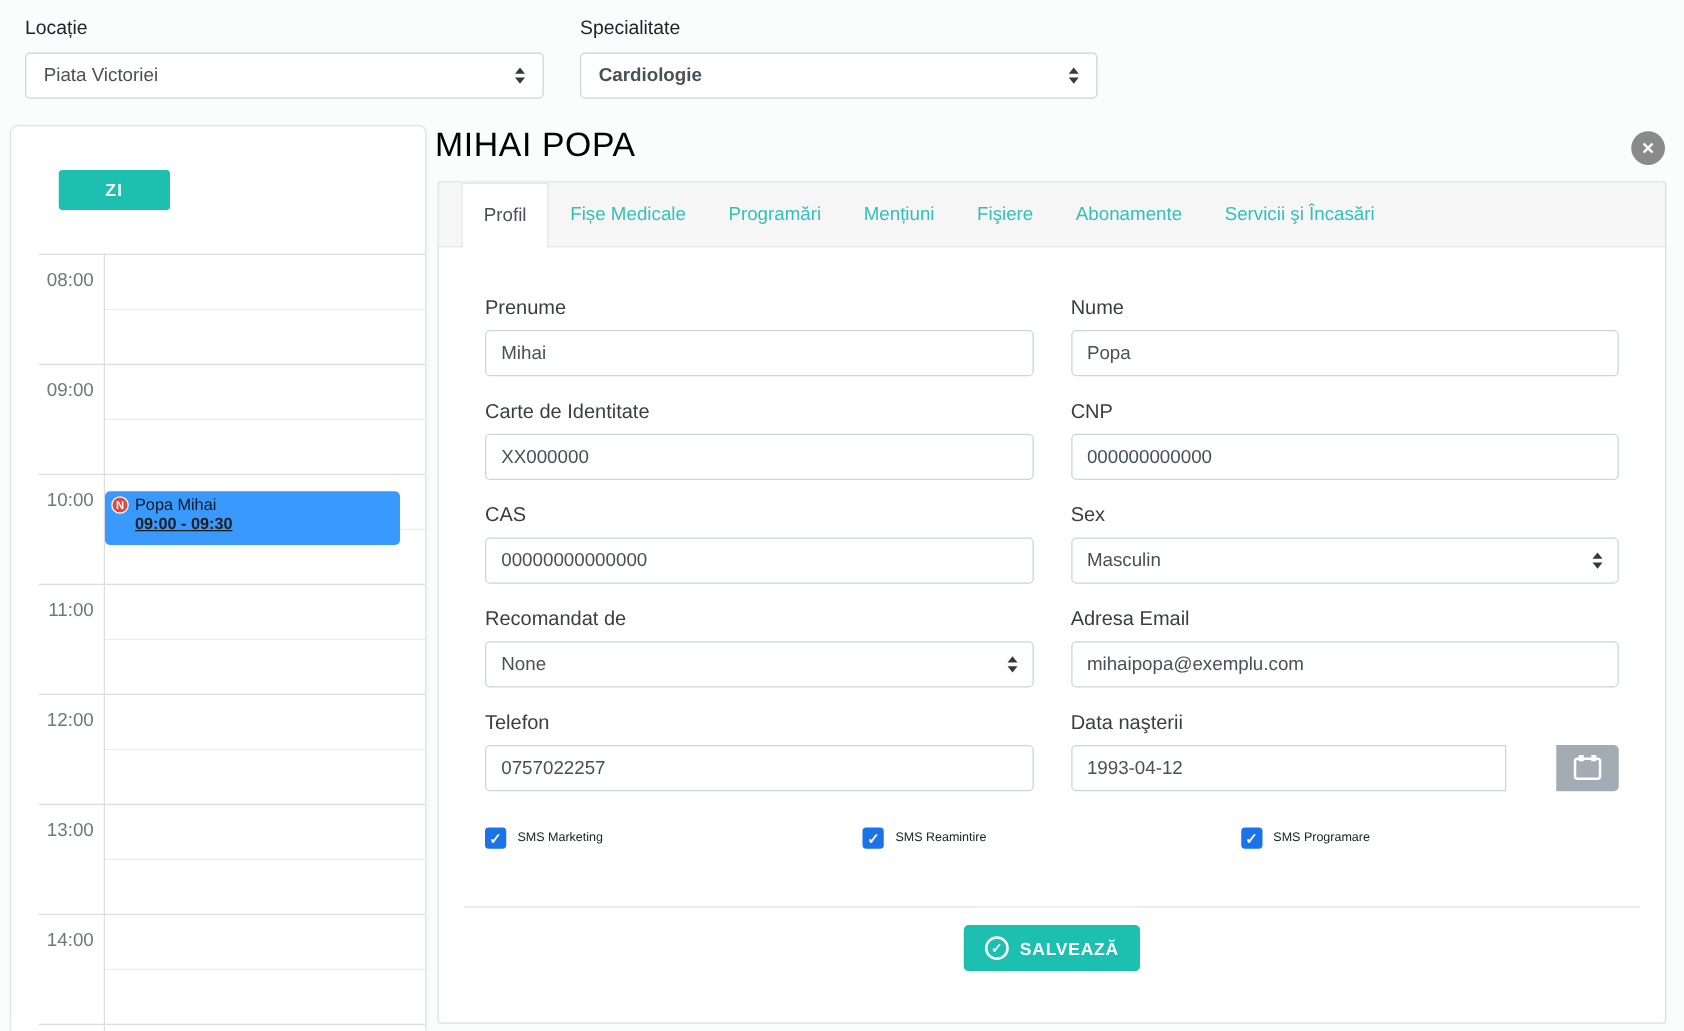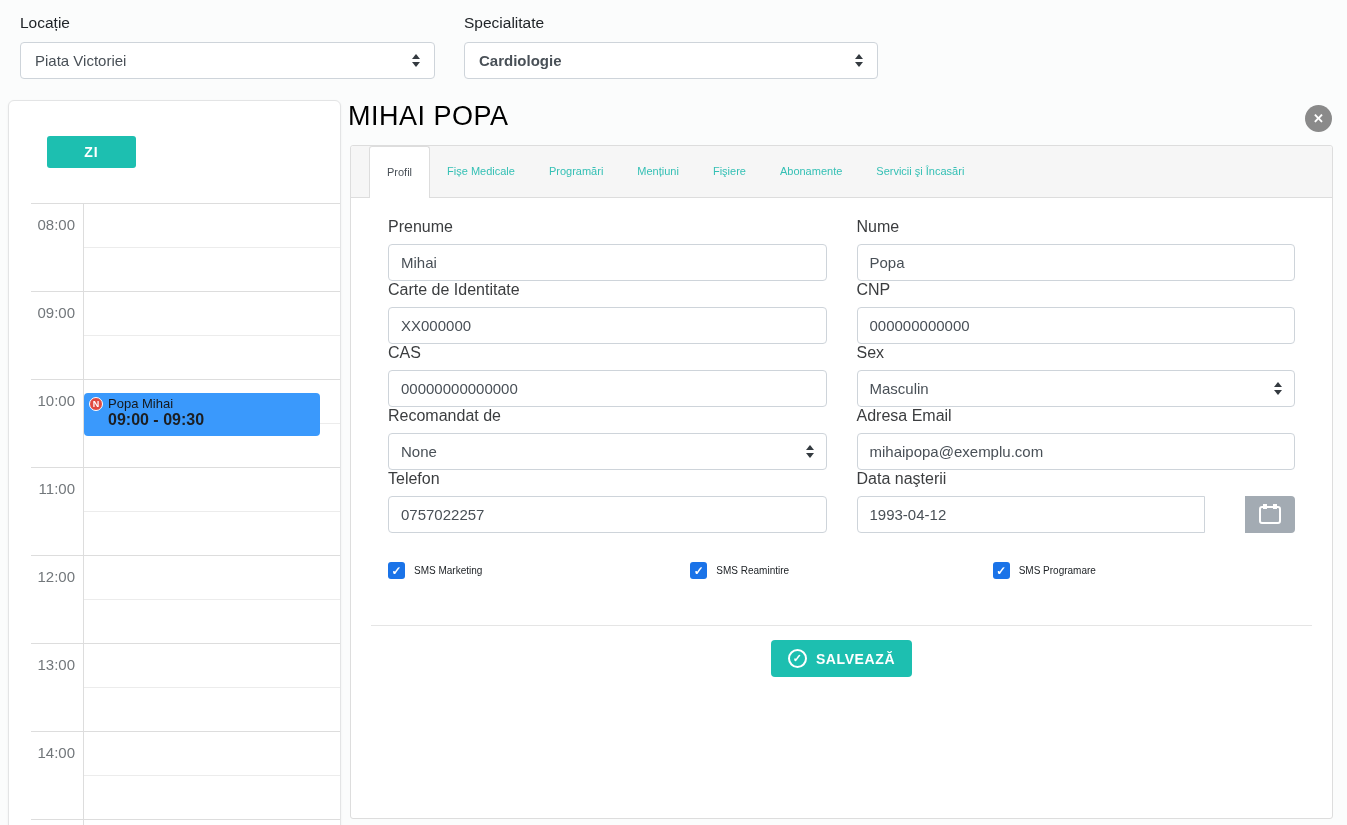--- a/index.html
+++ b/index.html
@@ -52,21 +52,21 @@
     background:#3a99fc; border-radius:4px; padding:3px 5px; cursor:pointer;
     overflow:hidden;
   }
   .cal-event .ev-head { display:flex; align-items:center; gap:5px; }
   .ev-badge {
     width:14px; height:14px; border-radius:50%; background:#e04940; border:1px solid #fff;
     color:#fff; font-size:9px; font-weight:bold; display:flex; align-items:center; justify-content:center;
     flex:0 0 auto;
   }
   .ev-title { font-size:13px; color:#15171a; }
-  .ev-time { margin-left:19px; font-size:16px; font-weight:bold; color:#1c1e21; }
+  .ev-time { margin-left:19px; font-size:13px; font-weight:bold; color:#1c1e21;text-decoration:underline; }
 
   
   .patient-title {
     position:absolute; left:348px; top:101px;
     font-size:27px; font-weight:400; letter-spacing:0.5px; color:#000000;
   }
   .close-btn {
     position:absolute; left:1305px; top:105px; width:27px; height:27px;
     border-radius:50%; background:#8a8a8a; border:none; cursor:pointer;
     color:#fff; font-size:13px; font-weight:bold; line-height:27px; text-align:center;
@@ -76,30 +76,30 @@
   .panel {
     position:absolute; left:350px; top:145px; width:983px; height:674px;
     background:#fff; border:1px solid #ddd; border-radius:3px;
   }
   .tab-strip {
     height:52px; background:#f6f6f6; border-bottom:1px solid #ddd;
     display:flex; align-items:stretch; padding-left:18px;
     border-radius:3px 3px 0 0;
   }
   .tab {
-    padding:0 17px; line-height:51px; font-size:11px; color:#35c0b5;
+    padding:0 17px; line-height:51px; font-size:15px; color:#35c0b5;
     cursor:pointer; white-space:nowrap;
   }
   .tab.active {
     background:#fff; color:#495057; border:1px solid #ddd; border-bottom:none;
     margin-bottom:-1px; border-radius:3px 3px 0 0;
   }
   .panel-content { padding:0 37px 20px; }
   .form-grid { display:grid; grid-template-columns:1fr 1fr; column-gap:30px; margin-top:20px; }
-  .field { }
+  .field { margin-top:20px; }
   .field label { display:block; font-size:16px; color:#3b3d3f; margin-bottom:8px; }
   .text-input {
     width:100%; height:37px; border:1px solid #ced4da; border-radius:4px;
     padding:4px 12px; font-size:15px; color:#495057; background:#fff;
     font-family:"Liberation Sans", sans-serif;
   }
   .fake-select {
     width:100%; height:37px; border:1px solid #ced4da; border-radius:4px;
     padding:0 12px; font-size:15px; color:#495057; background:#fff;
     display:flex; align-items:center; cursor:pointer;

